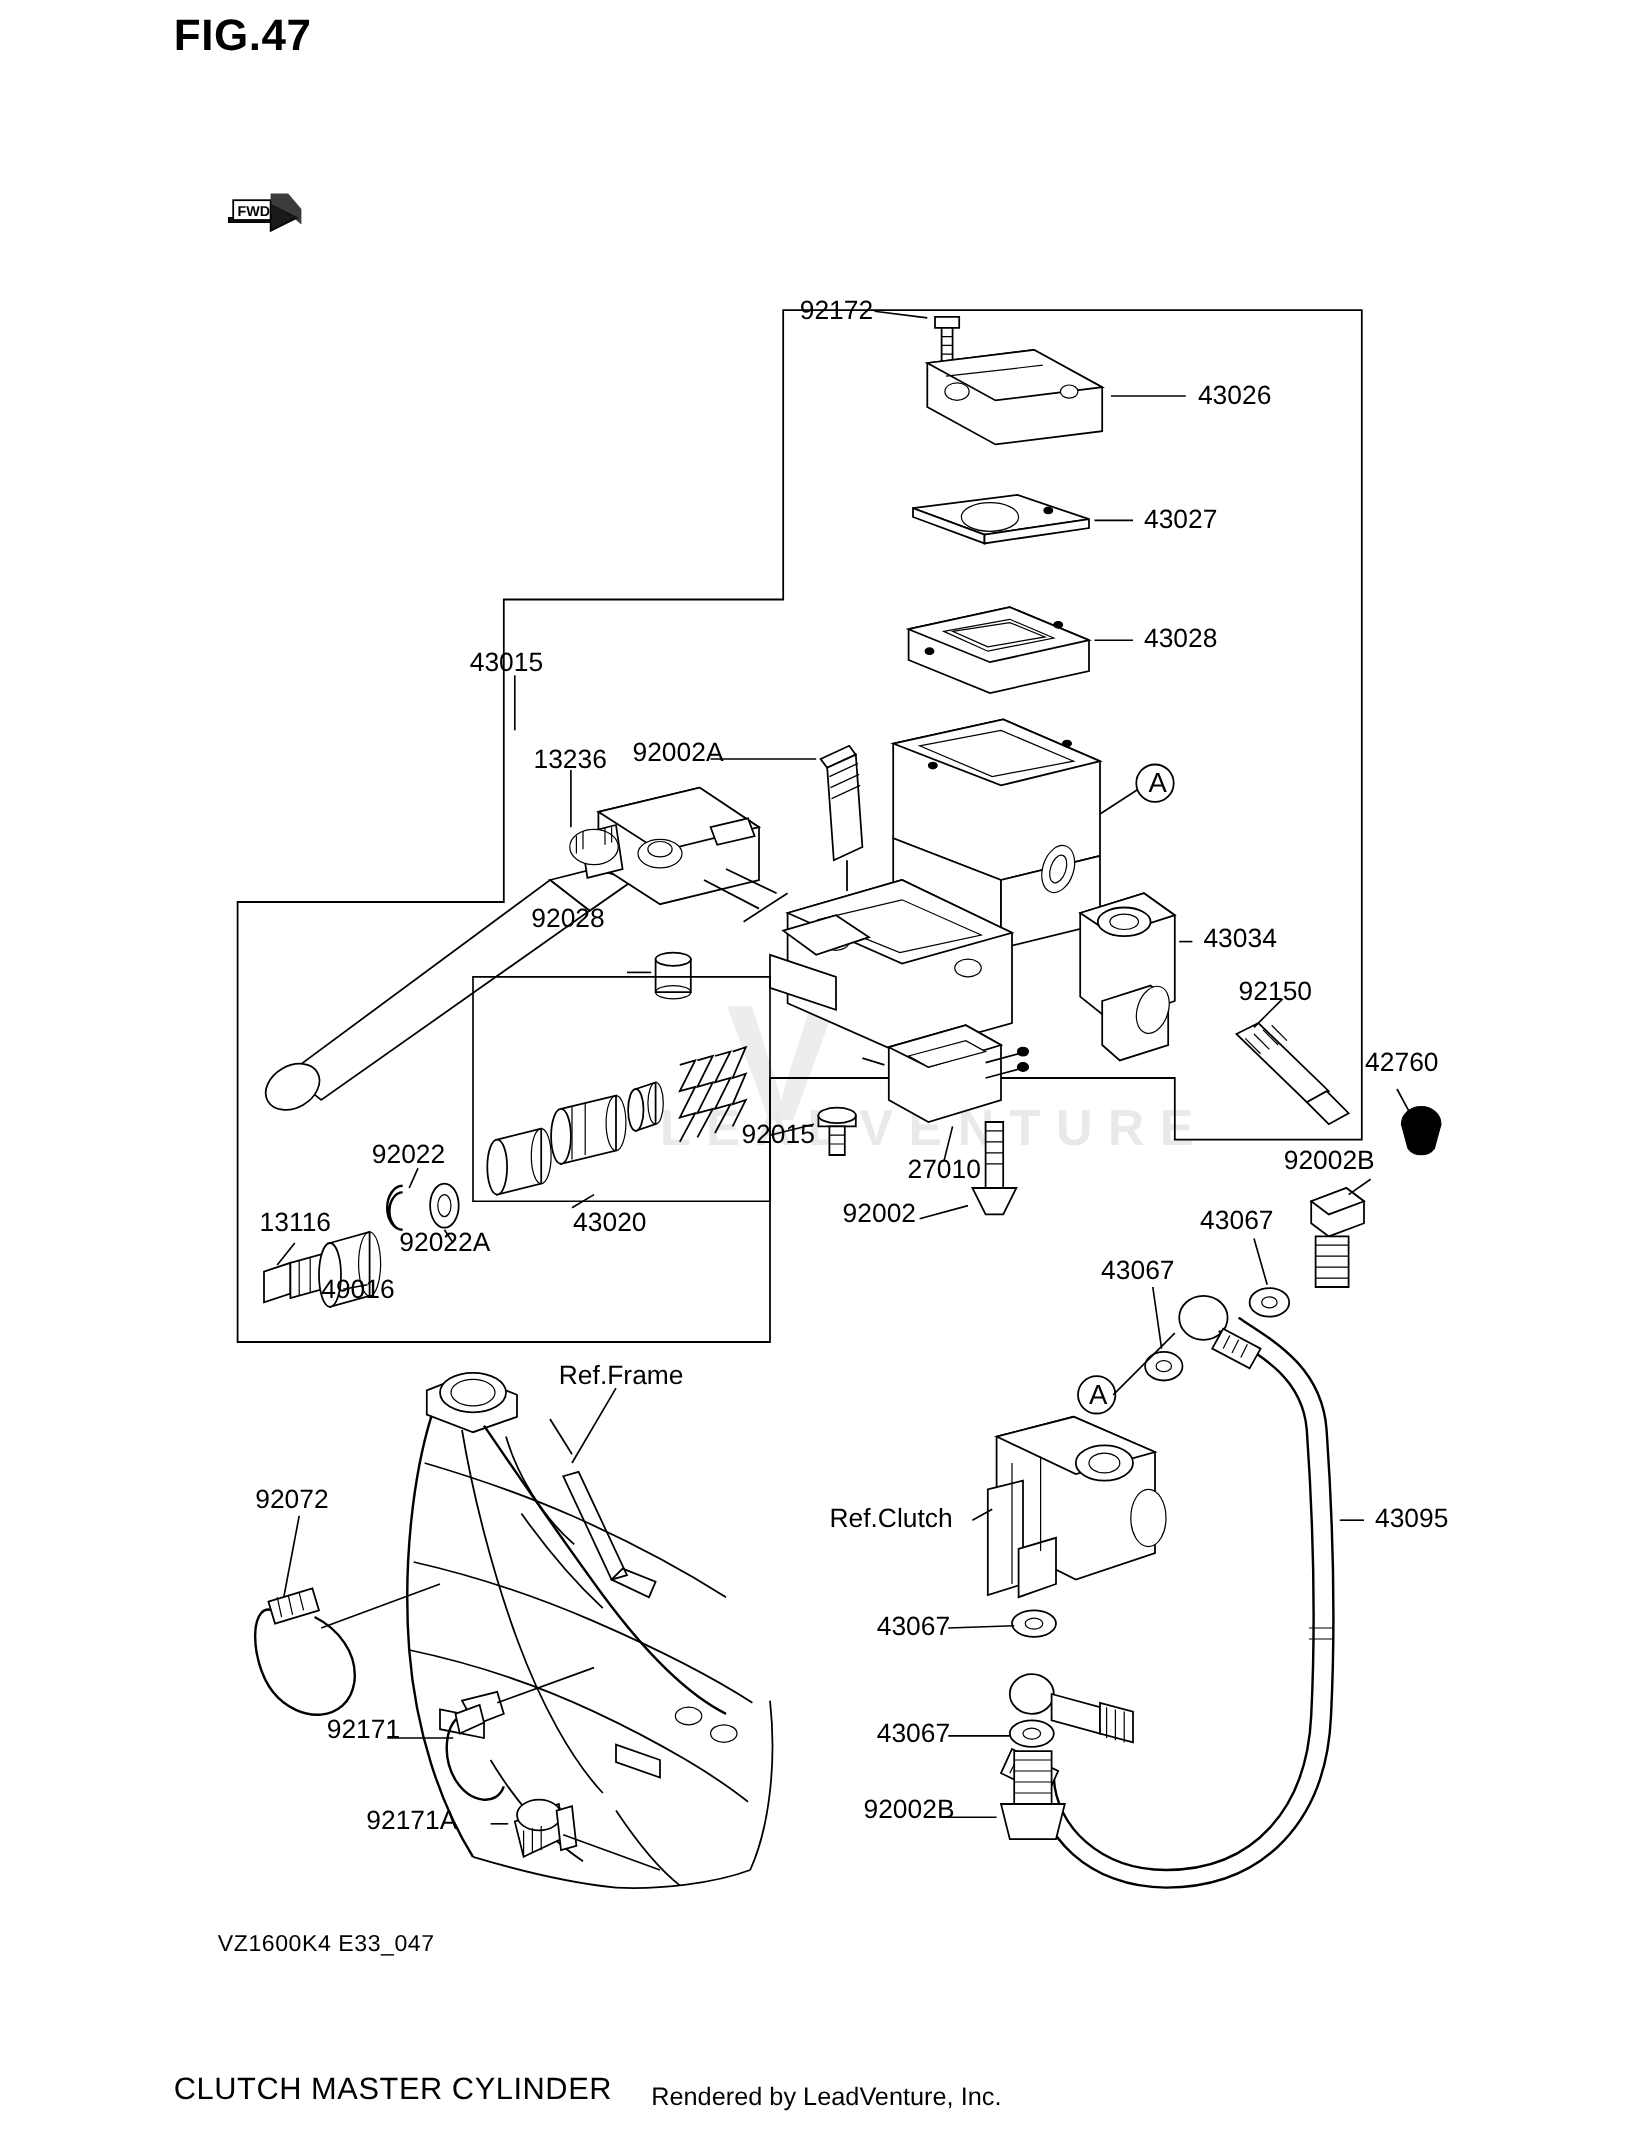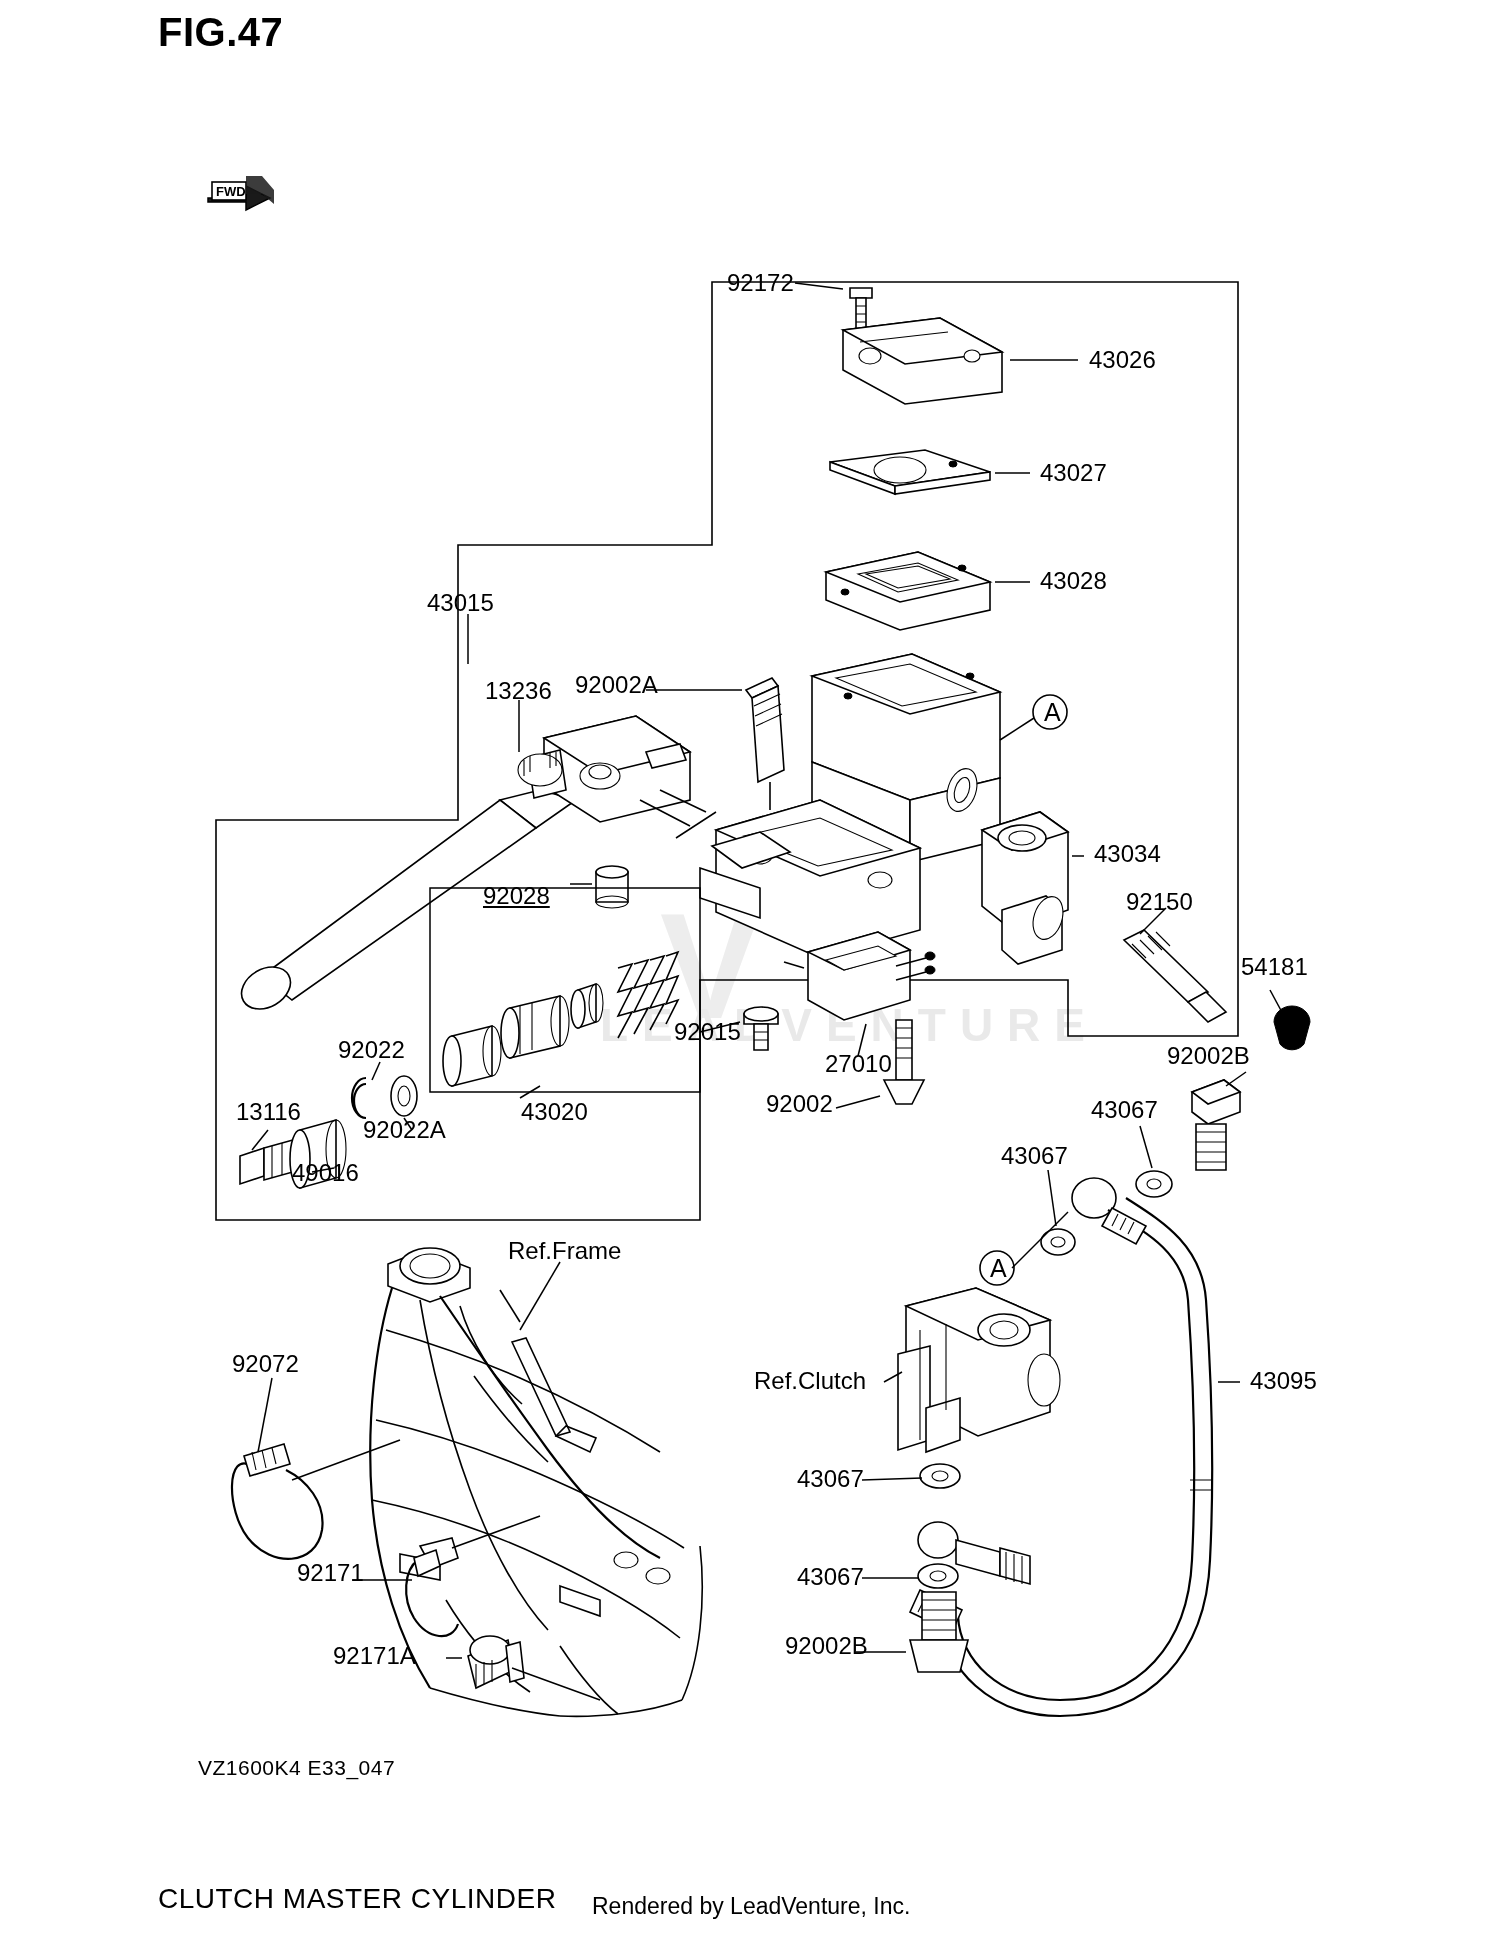--- a/index.html
+++ b/index.html
@@ -403,23 +403,23 @@
 
   <div class="label" style="left:727px; top:271px;">92172</div>
   <div class="label" style="left:1089px; top:348px;">43026</div>
   <div class="label" style="left:1040px; top:461px;">43027</div>
   <div class="label" style="left:1040px; top:569px;">43028</div>
   <div class="label" style="left:427px; top:591px;">43015</div>
   <div class="label" style="left:485px; top:679px;">13236</div>
   <div class="label" style="left:575px; top:673px;">92002A</div>
   <div class="label" style="left:1044px; top:700px; font-size:25px;">A</div>
   <div class="label" style="left:1094px; top:842px;">43034</div>
-  <div class="label" style="left:483px; top:884px;text-decoration:underline;">92028</div>
+  <div class="label" style="left:483px; top:824px;">92028</div>
   <div class="label" style="left:1126px; top:890px;">92150</div>
-  <div class="label" style="left:1241px; top:955px;">54181</div>
+  <div class="label" style="left:1241px; top:955px;">42760</div>
   <div class="label" style="left:634px; top:1020px;margin-left:40px;">92015</div>
   <div class="label" style="left:825px; top:1052px;">27010</div>
   <div class="label" style="left:1167px; top:1044px;">92002B</div>
   <div class="label" style="left:338px; top:1038px;">92022</div>
   <div class="label" style="left:766px; top:1092px;">92002</div>
   <div class="label" style="left:521px; top:1100px;">43020</div>
   <div class="label" style="left:236px; top:1100px;">13116</div>
   <div class="label" style="left:1091px; top:1098px;">43067</div>
   <div class="label" style="left:1001px; top:1144px;">43067</div>
   <div class="label" style="left:363px; top:1118px;">92022A</div>

